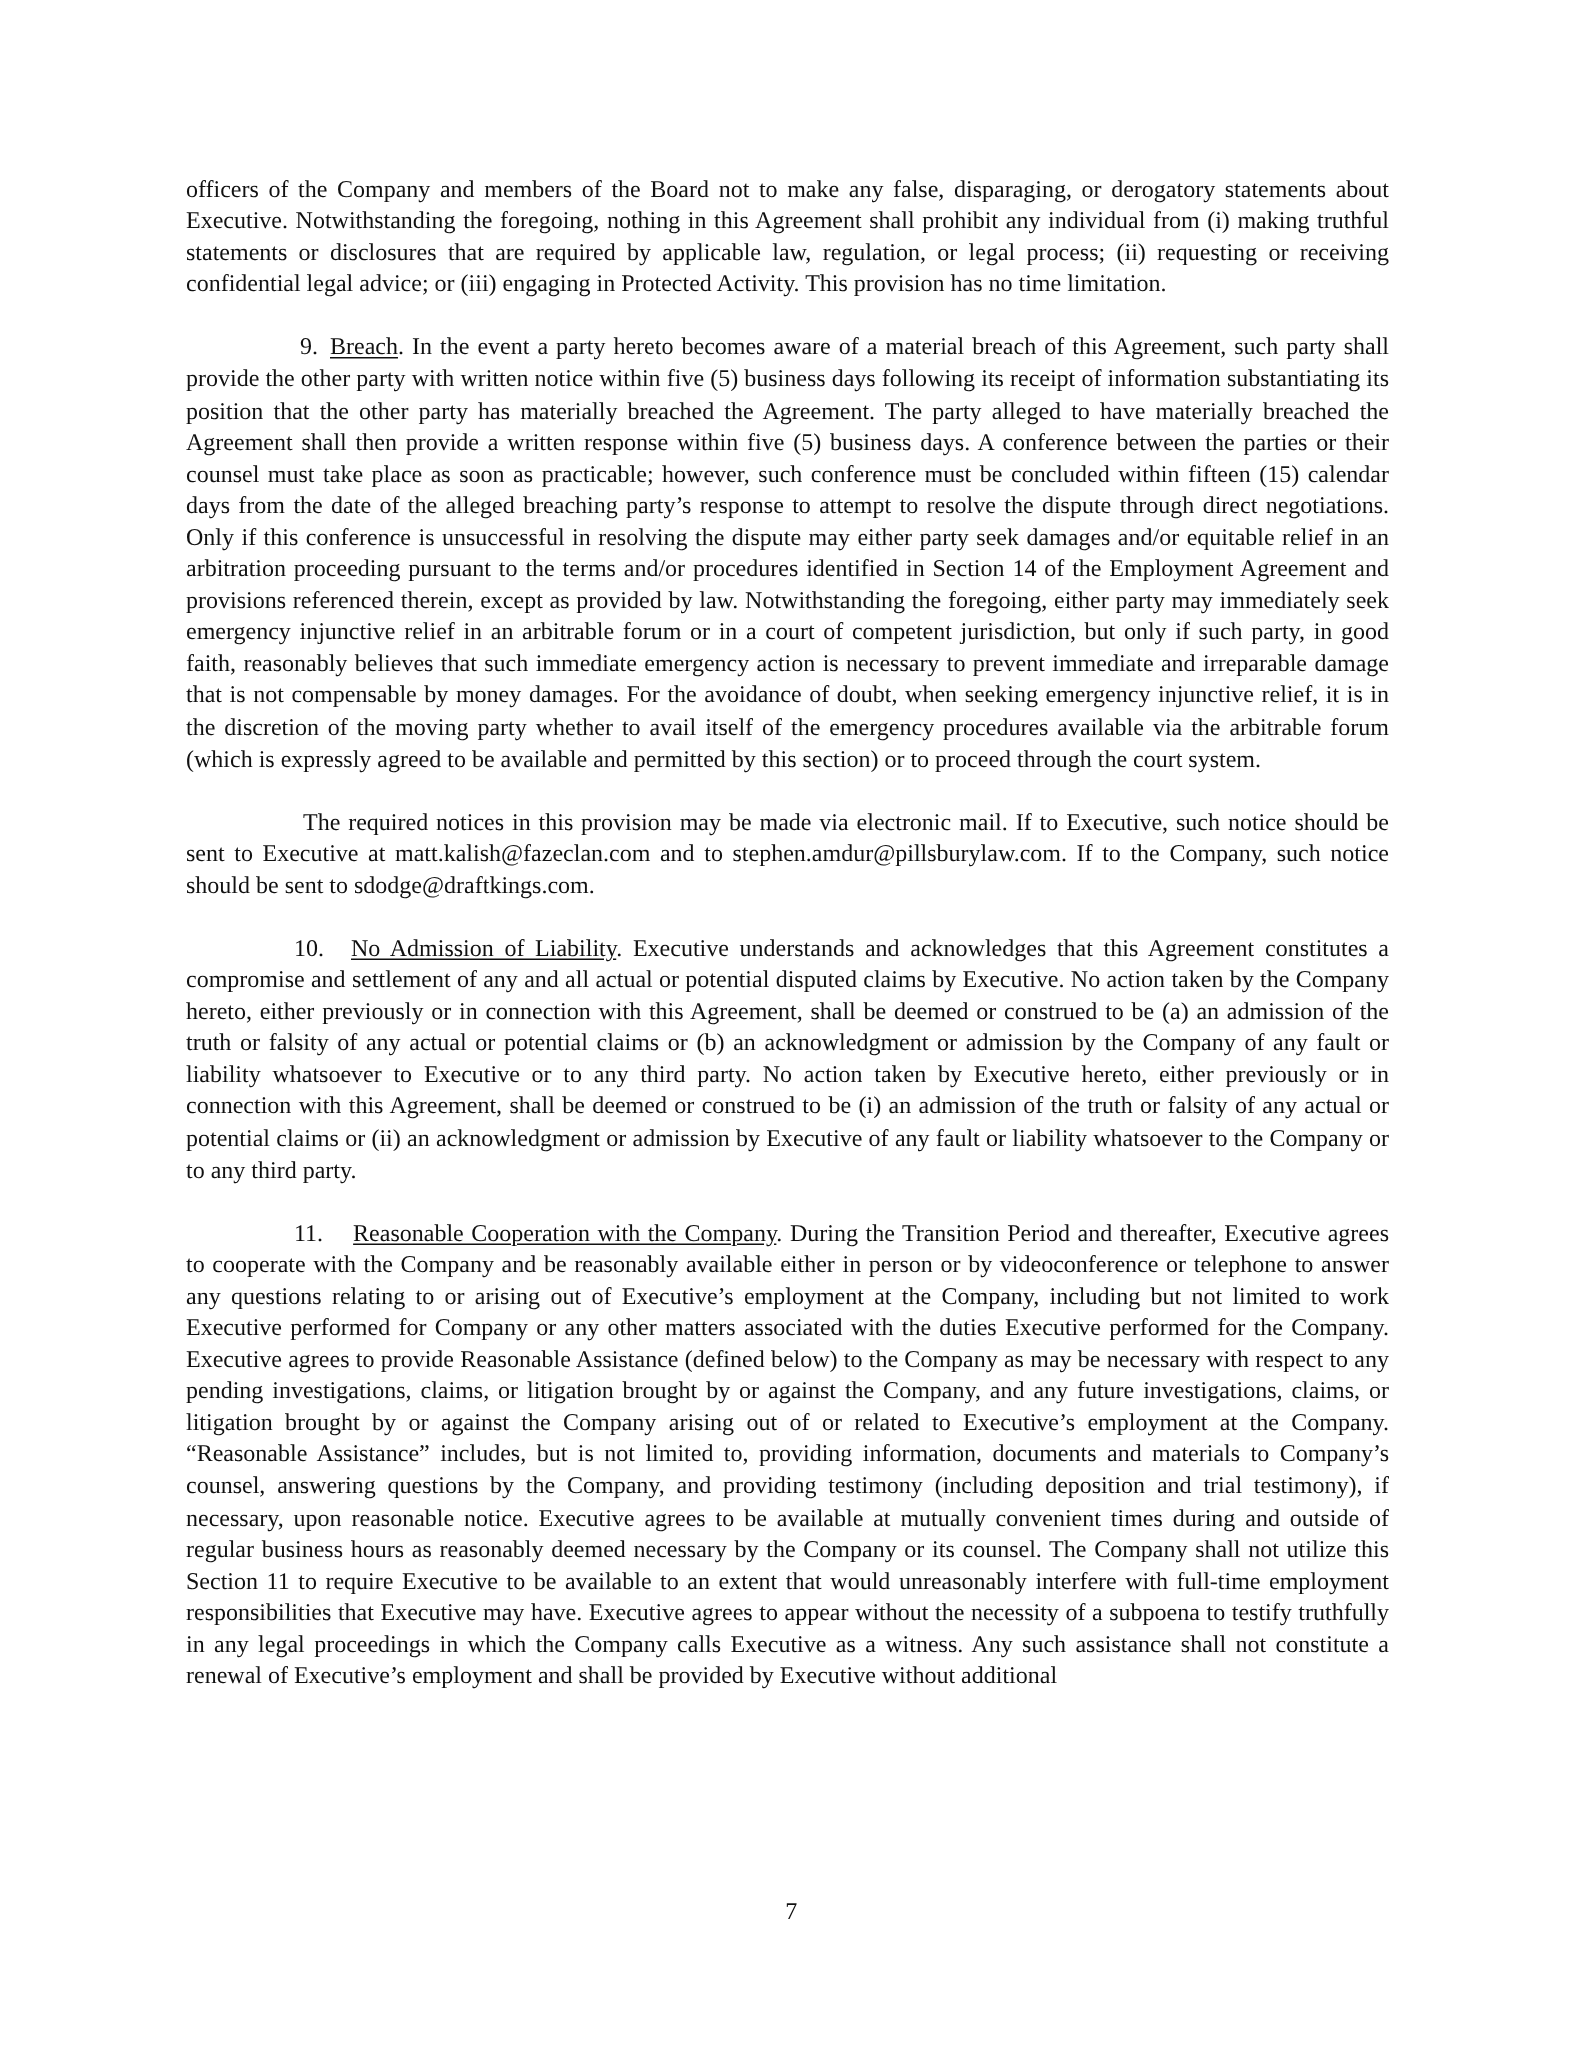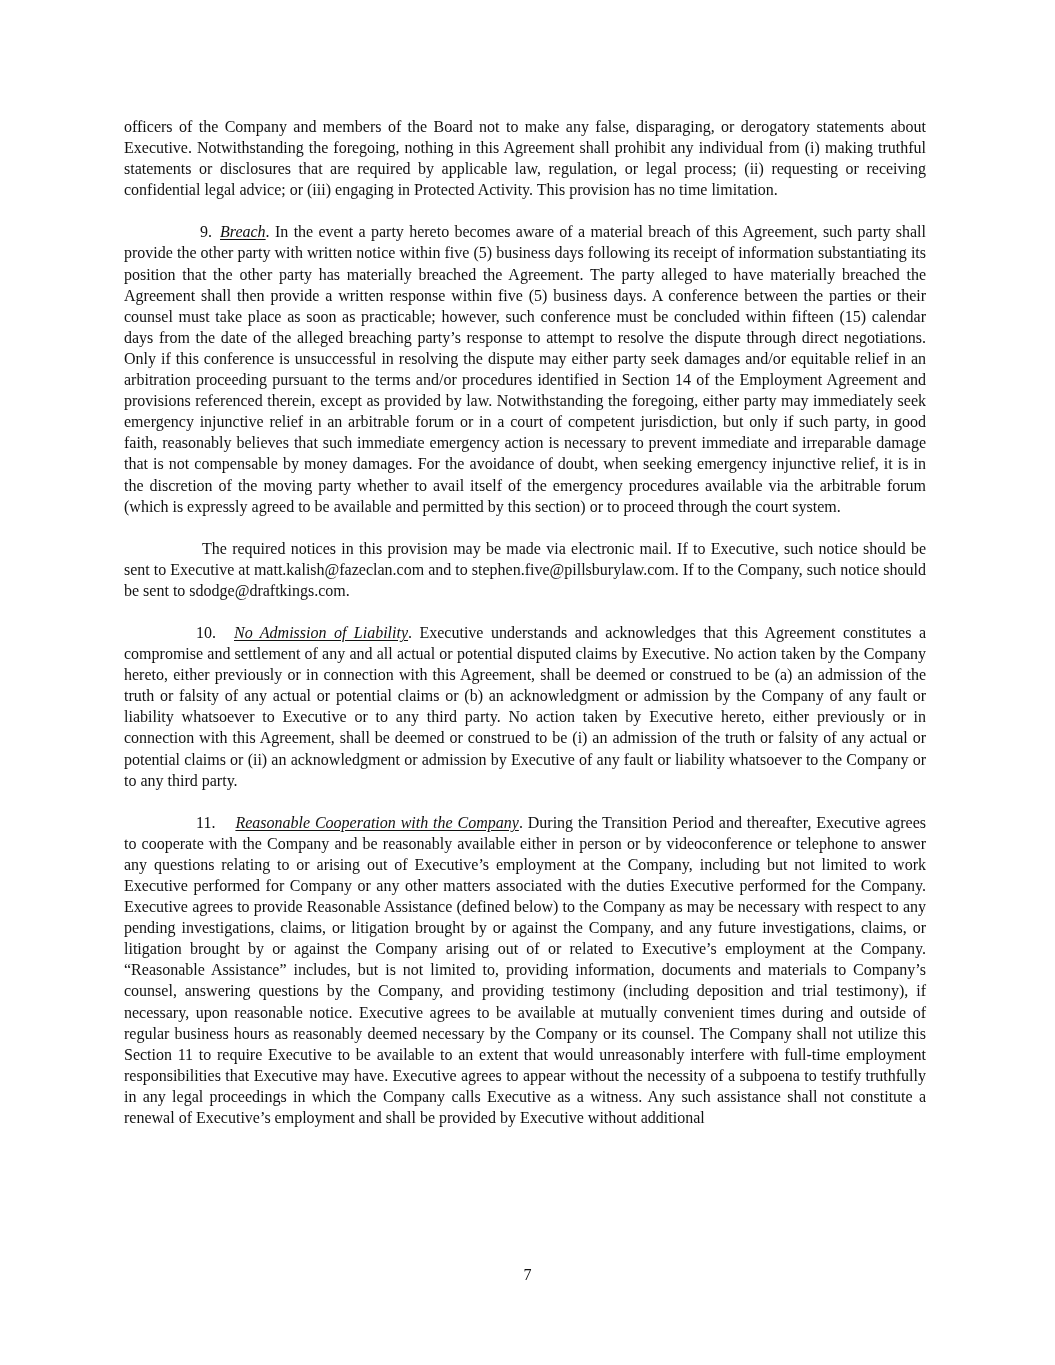--- a/index.html
+++ b/index.html
@@ -34,21 +34,20 @@
     .num {
       display: inline-block;
     }
     .indent-9 { text-indent: 38px; }
     .indent-notice { text-indent: 78px; }
     .indent-10 { text-indent: 36px; }
     .indent-11 { text-indent: 36px; }
     .u {
       text-decoration: underline;
       text-underline-offset: 2px;
-      font-style: italic;
     }
     .b { font-weight: normal; }
     .sp { display: inline-block; width: 14px; }
     .page-number {
       position: absolute;
       left: 0;
       width: 1055px;
       top: 1266px;
       text-align: center;
       font-size: 16px;
@@ -60,21 +59,21 @@
 <div class="page">
 
   <p class="para">officers of the Company and members of the Board not to make any false, disparaging, or derogatory statements about Executive. Notwithstanding the foregoing, nothing in this Agreement shall prohibit any individual from (i) making truthful statements or disclosures that are required by applicable law, regulation, or legal process; (ii) requesting or receiving confidential legal advice; or (iii) engaging in Protected Activity. This provision has no time limitation.</p>
 
   <div class="gap"></div>
 
   <p class="para indent-9"><span class="num">9.</span><span class="sp" style="width:8px"></span><span class="u">Breach</span><span>. In the event a party hereto becomes aware of a material breach of this Agreement, such party shall provide the other party with written notice within five (5) business days following its receipt of information substantiating its position that the other party has materially breached the Agreement.  The party alleged to have materially breached the Agreement shall then provide a written response within five (5) business days.  A conference between the parties or their counsel must take place as soon as practicable; however, such conference must be concluded within fifteen (15) calendar days from the date of the alleged breaching party’s response to attempt to resolve the dispute through direct negotiations.  Only if this conference is unsuccessful in resolving the dispute may either party seek damages and/or equitable relief in an arbitration proceeding pursuant to the terms and/or procedures identified in Section 14 of the Employment Agreement and provisions referenced therein, except as provided by law.  Notwithstanding the foregoing, either party may immediately seek emergency injunctive relief in an arbitrable forum or in a court of competent jurisdiction, but only if such party, in good faith, reasonably believes that such immediate emergency action is necessary to prevent immediate and irreparable damage that is not compensable by money damages. For the avoidance of doubt, when seeking emergency injunctive relief, it is in the discretion of the moving party whether to avail itself of the emergency procedures available via the arbitrable forum (which is expressly agreed to be available and permitted by this section) or to proceed through the court system.</span></p>
 
   <div class="gap"></div>
 
-  <p class="para indent-notice">The required notices in this provision may be made via electronic mail.  If to Executive, such notice should be sent to Executive at matt.kalish@fazeclan.com and to stephen.five@pillsburylaw.com. If to the Company, such notice should be sent to sdodge@draftkings.com.</p>
+  <p class="para indent-notice">The required notices in this provision may be made via electronic mail.  If to Executive, such notice should be sent to Executive at matt.kalish@fazeclan.com and to stephen.amdur@pillsburylaw.com. If to the Company, such notice should be sent to sdodge@draftkings.com.</p>
 
   <div class="gap"></div>
 
   <p class="para indent-10"><span class="num">10.</span><span class="sp" style="width:18px"></span><span class="u">No Admission of Liability</span><span>. Executive understands and acknowledges that this Agreement constitutes a compromise and settlement of any and  all actual or potential disputed claims by Executive. No action taken by the Company hereto, either previously or in connection with this Agreement, shall  be deemed or construed to be (a) an admission of the truth or falsity of any actual or potential claims or (b) an acknowledgment or admission by the  Company of any fault or liability whatsoever to Executive or to any third party. No action taken by Executive hereto, either previously or in connection with this Agreement, shall be deemed or construed to be (i) an admission of the truth or falsity of any actual or potential claims or (ii) an acknowledgment or admission by Executive of any fault or liability whatsoever to the Company or to any third party.</span></p>
 
   <div class="gap"></div>
 
   <p class="para indent-11"><span class="num">11.</span><span class="sp" style="width:20px"></span><span class="u">Reasonable Cooperation with the Company</span><span>. During the Transition Period and thereafter, Executive agrees to cooperate with the Company and be reasonably available either in person or by videoconference or telephone to answer any questions relating to or arising out of Executive’s employment at the Company, including but not limited to work Executive performed for Company or any other matters associated with the duties Executive performed for the Company. Executive agrees to provide Reasonable Assistance (defined below) to the Company as may be necessary with respect to any pending investigations, claims, or litigation brought by or against the Company, and any future investigations, claims, or litigation brought by or against the Company arising out of or related to Executive’s employment at the Company. “</span><span class="b">Reasonable Assistance</span><span>” includes, but is not limited to, providing information, documents and materials to Company’s counsel, answering questions by the Company, and providing testimony (including deposition and trial testimony), if necessary, upon reasonable notice.  Executive agrees to be available at mutually convenient times during and outside of regular business hours as reasonably deemed necessary by the Company or its counsel. The Company shall not utilize this Section 11 to require Executive to be available to an extent that would unreasonably interfere with full-time employment responsibilities that Executive may have. Executive agrees to appear without the necessity of a subpoena to testify truthfully in any legal proceedings in which the Company calls Executive as a witness. Any such assistance shall not constitute a renewal of Executive’s employment and shall be provided by Executive without additional</span></p>
 
 </div>

